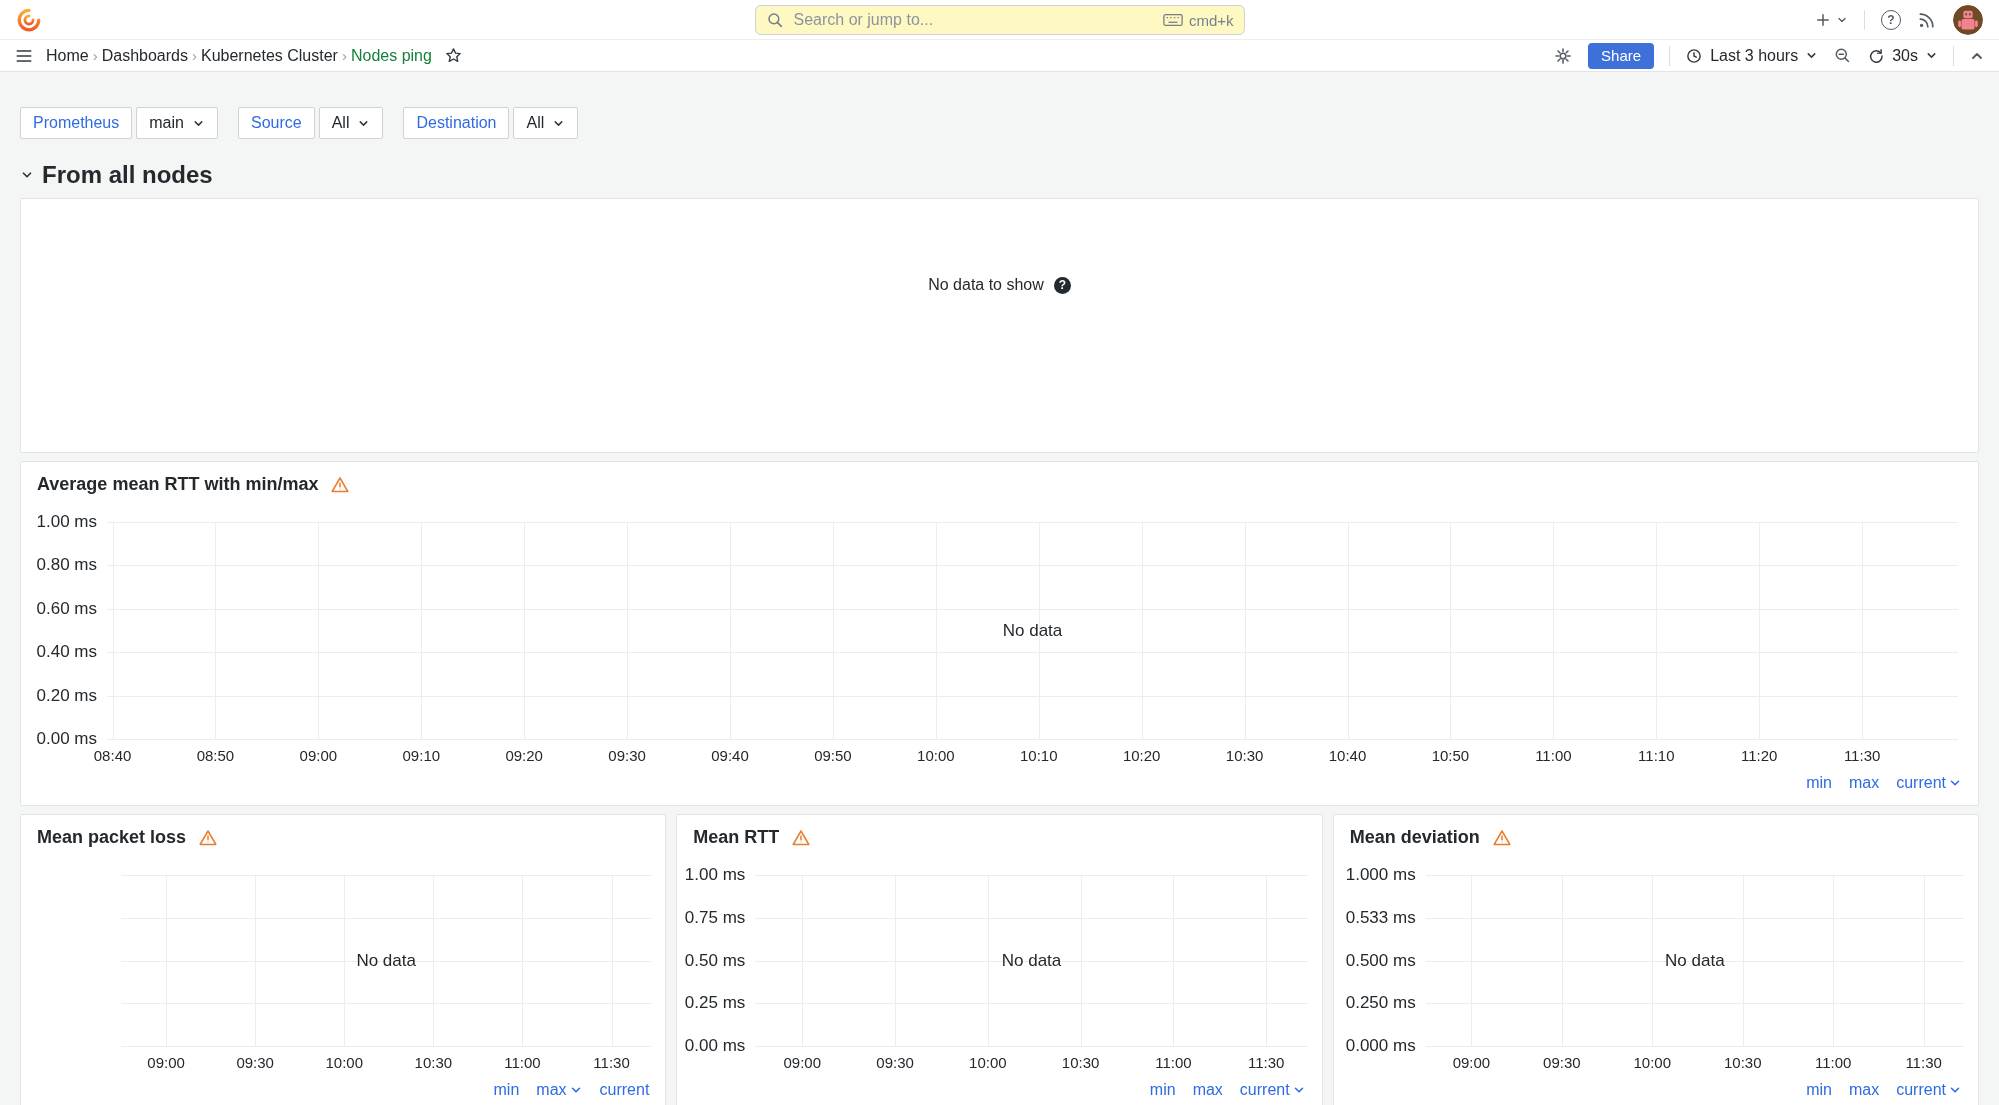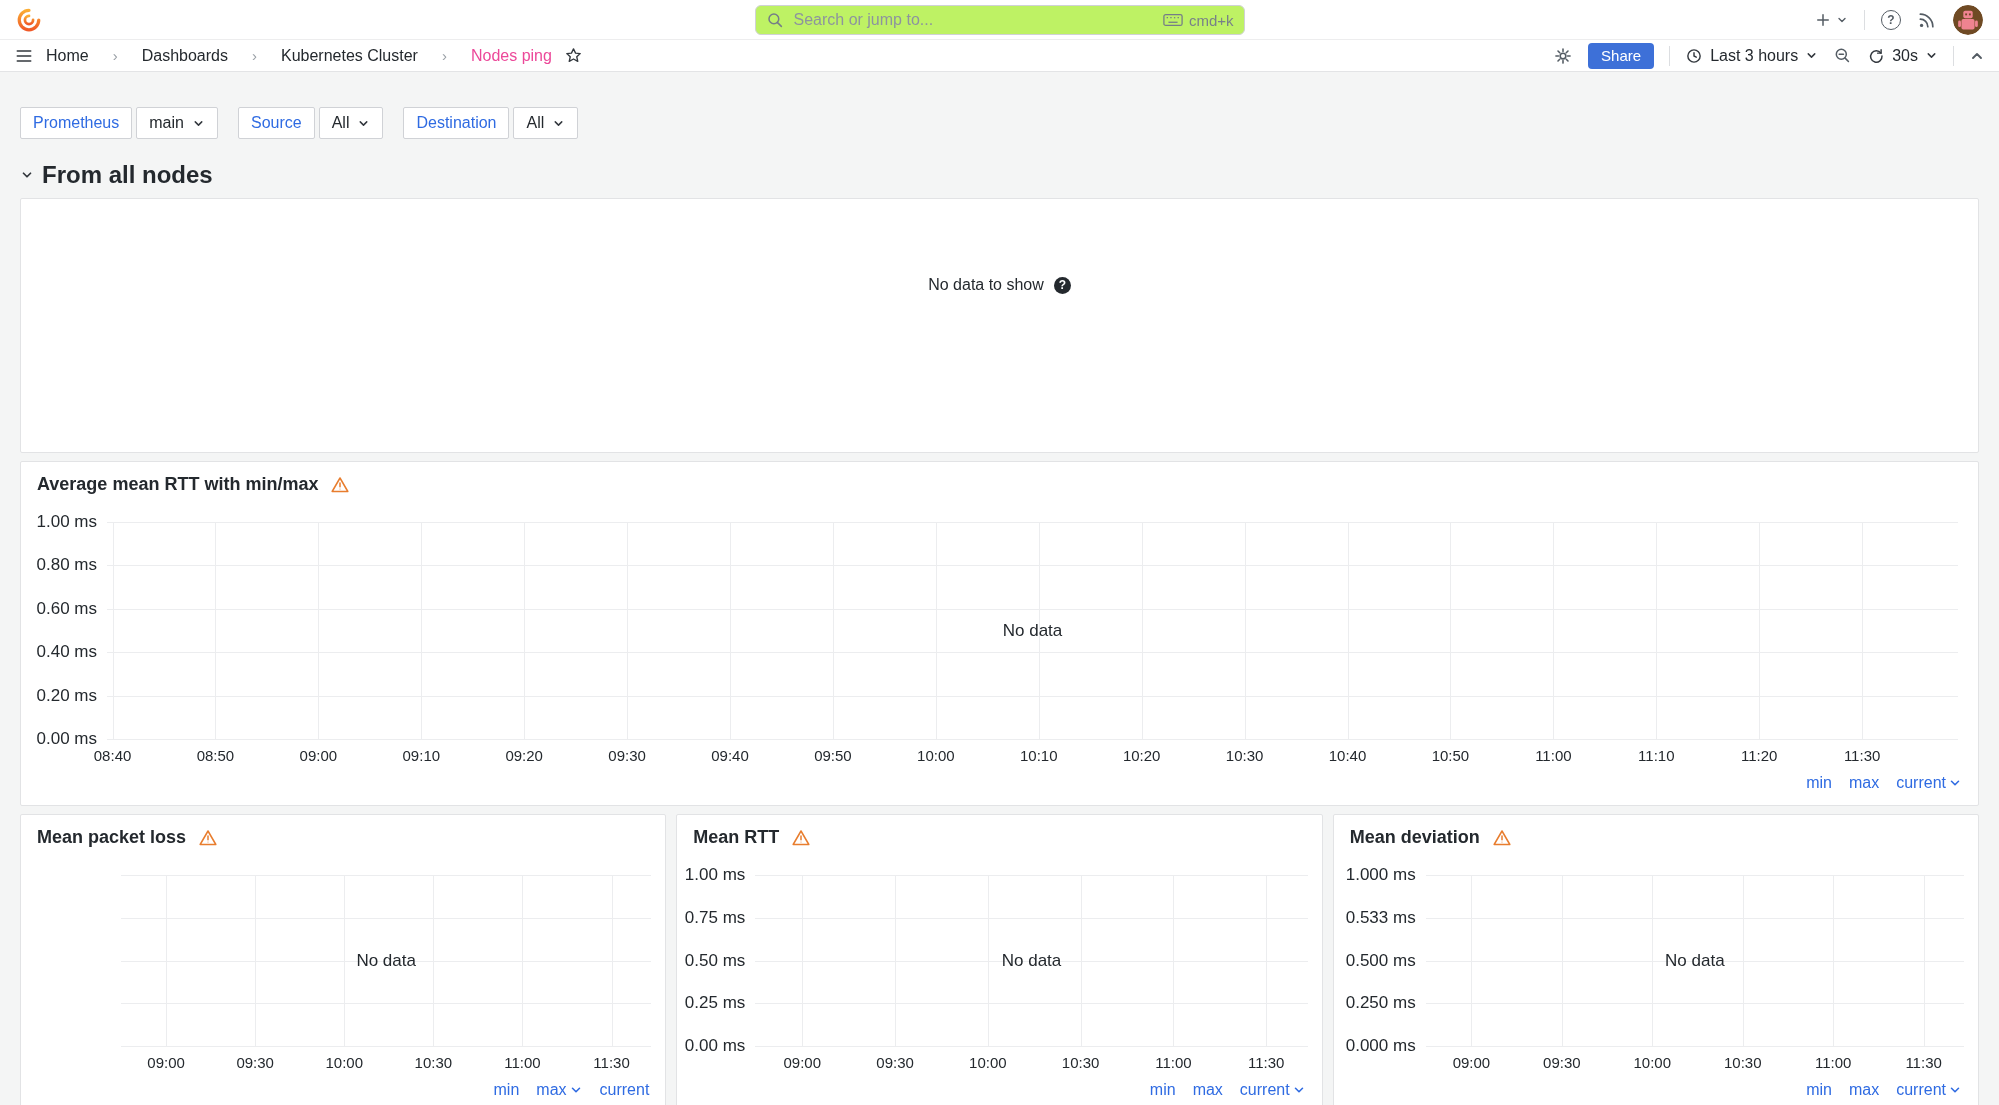--- a/index.html
+++ b/index.html
@@ -10,38 +10,38 @@
   *{box-sizing:border-box;}
   html,body{margin:0;padding:0;}
   body{font-family:"Liberation Sans", sans-serif; color:var(--text);}
   .app{position:relative;width:1999px;height:1105px;overflow:hidden;background:var(--bg);}
 
   
   .topnav{position:relative;height:40px;background:#fff;border-bottom:1px solid #ededee;
     display:flex;align-items:center;padding:0 16px;}
   .logo{width:26px;height:26px;display:block;}
   .searchbox{position:absolute;left:50%;top:5px;transform:translateX(-50%);
-    width:490px;height:30px;background:#bef264;border:1px solid var(--input-border);border-radius:6px;
+    width:490px;height:30px;background:#fef9c3;border:1px solid var(--input-border);border-radius:6px;
     display:flex;align-items:center;gap:8px;padding:0 10px;}
   .searchbox input{flex:1;border:none;outline:none;font-size:16px;font-family:inherit;color:var(--text);background:transparent;}
   .searchbox input::placeholder{color:#8d949e;}
   .shortcut{display:flex;align-items:center;gap:6px;color:var(--text2);font-size:15px;white-space:nowrap;}
   .nav-right{margin-left:auto;display:flex;align-items:center;gap:16px;}
   .icon-btn{display:flex;align-items:center;justify-content:center;color:var(--icon);cursor:pointer;background:none;border:none;padding:0;}
   .vdiv{width:1px;height:20px;background:#dcdee1;}
   .help-circle{width:20px;height:20px;border:1.6px solid var(--icon);border-radius:50%;
     display:flex;align-items:center;justify-content:center;font-size:12px;font-weight:700;color:var(--icon);}
   .avatar{width:30px;height:30px;border-radius:50%;overflow:hidden;display:block;}
 
   
   .toolbar{height:32px;background:#fff;border-bottom:1px solid #e3e4e6;
     display:flex;align-items:center;padding:0 14px;gap:12px;}
-  .crumbs{display:flex;gap:24px;font-size:16px;}
+  .crumbs{display:flex;gap:4px;font-size:16px;}
   .crumb{color:var(--text);font-weight:500;cursor:pointer;}
-  .crumb.current{color:#ec4899;font-weight:400;}
+  .crumb.current{color:#15803d;font-weight:400;}
   .crumb-sep{color:#9aa0a6;font-size:15px;}
   .tb-right{margin-left:auto;display:flex;align-items:center;gap:15px;}
   .share-btn{height:26px;padding:0 13px;border:none;border-radius:4px;background:var(--accent);
     color:#fff;font-size:15px;font-weight:500;font-family:inherit;display:flex;align-items:center;cursor:pointer;}
   .tb-group{display:flex;align-items:center;gap:7px;color:var(--text);font-size:16px;cursor:pointer;}
 
   
   .content{position:absolute;top:73px;left:0;right:0;bottom:0;padding:16px 20px 0;}
   .filters{display:flex;align-items:center;gap:20px;margin-top:18px;}
   .filter-pair{display:flex;align-items:center;gap:4px;}

